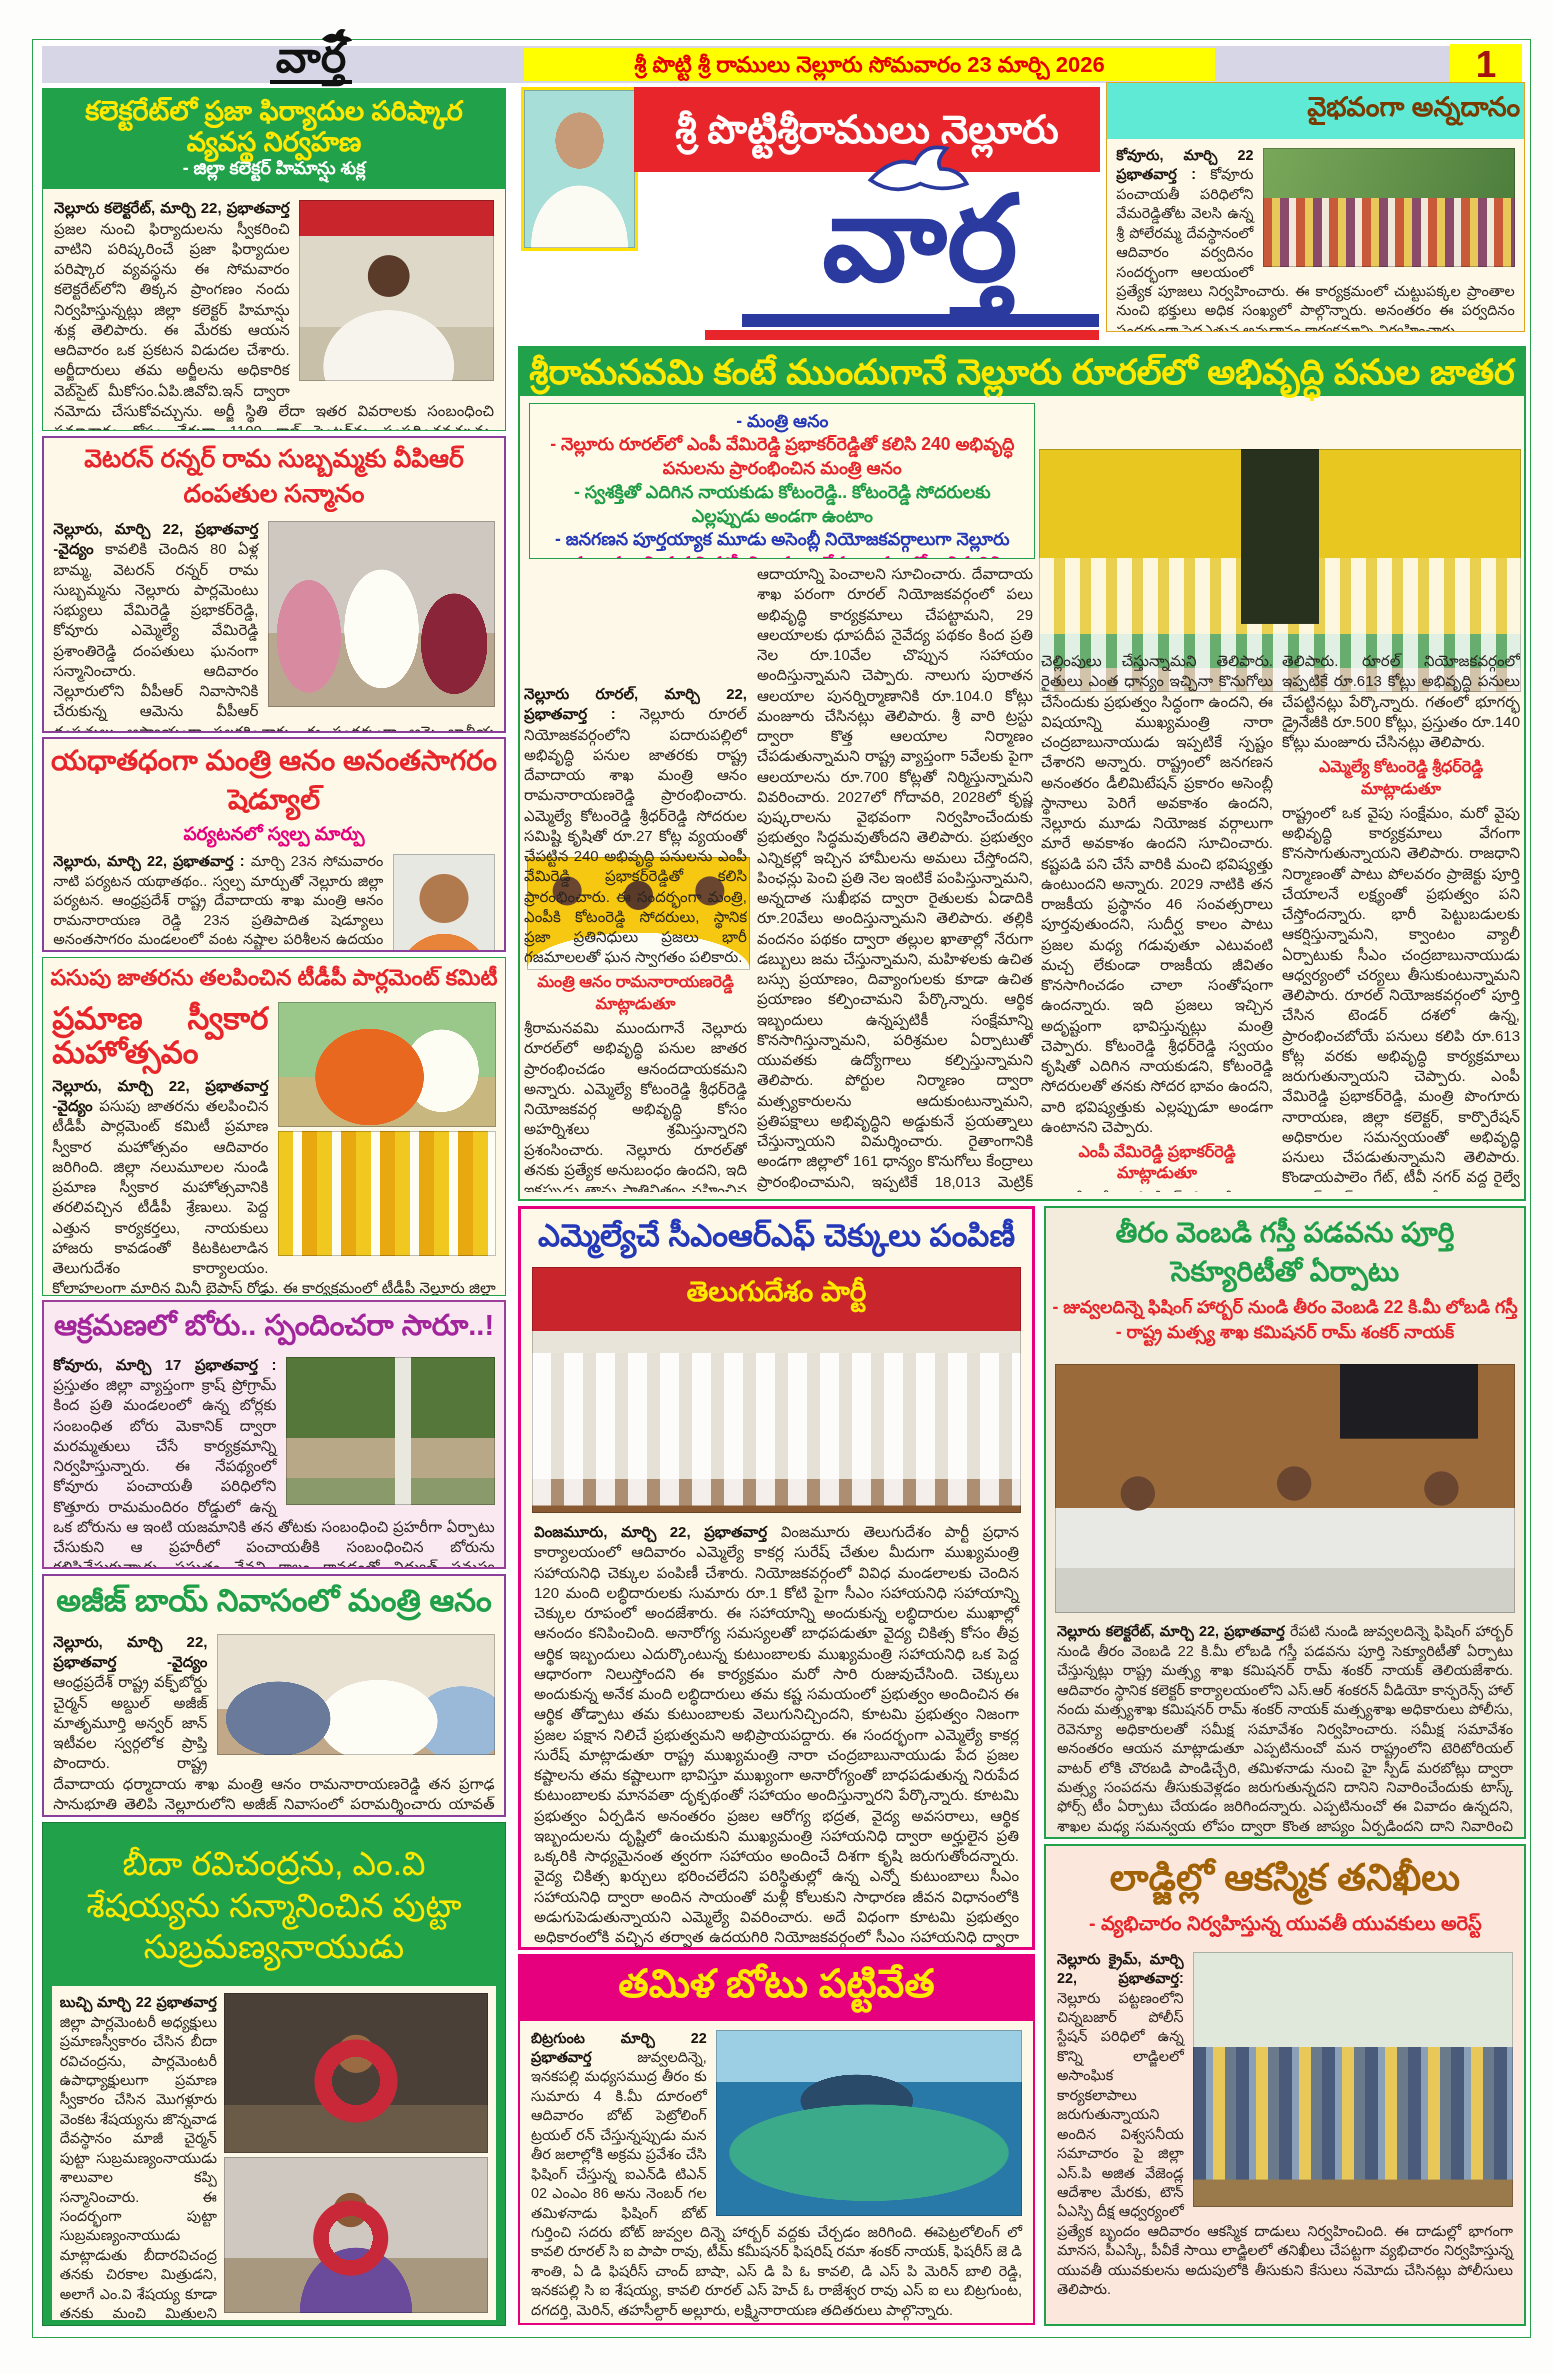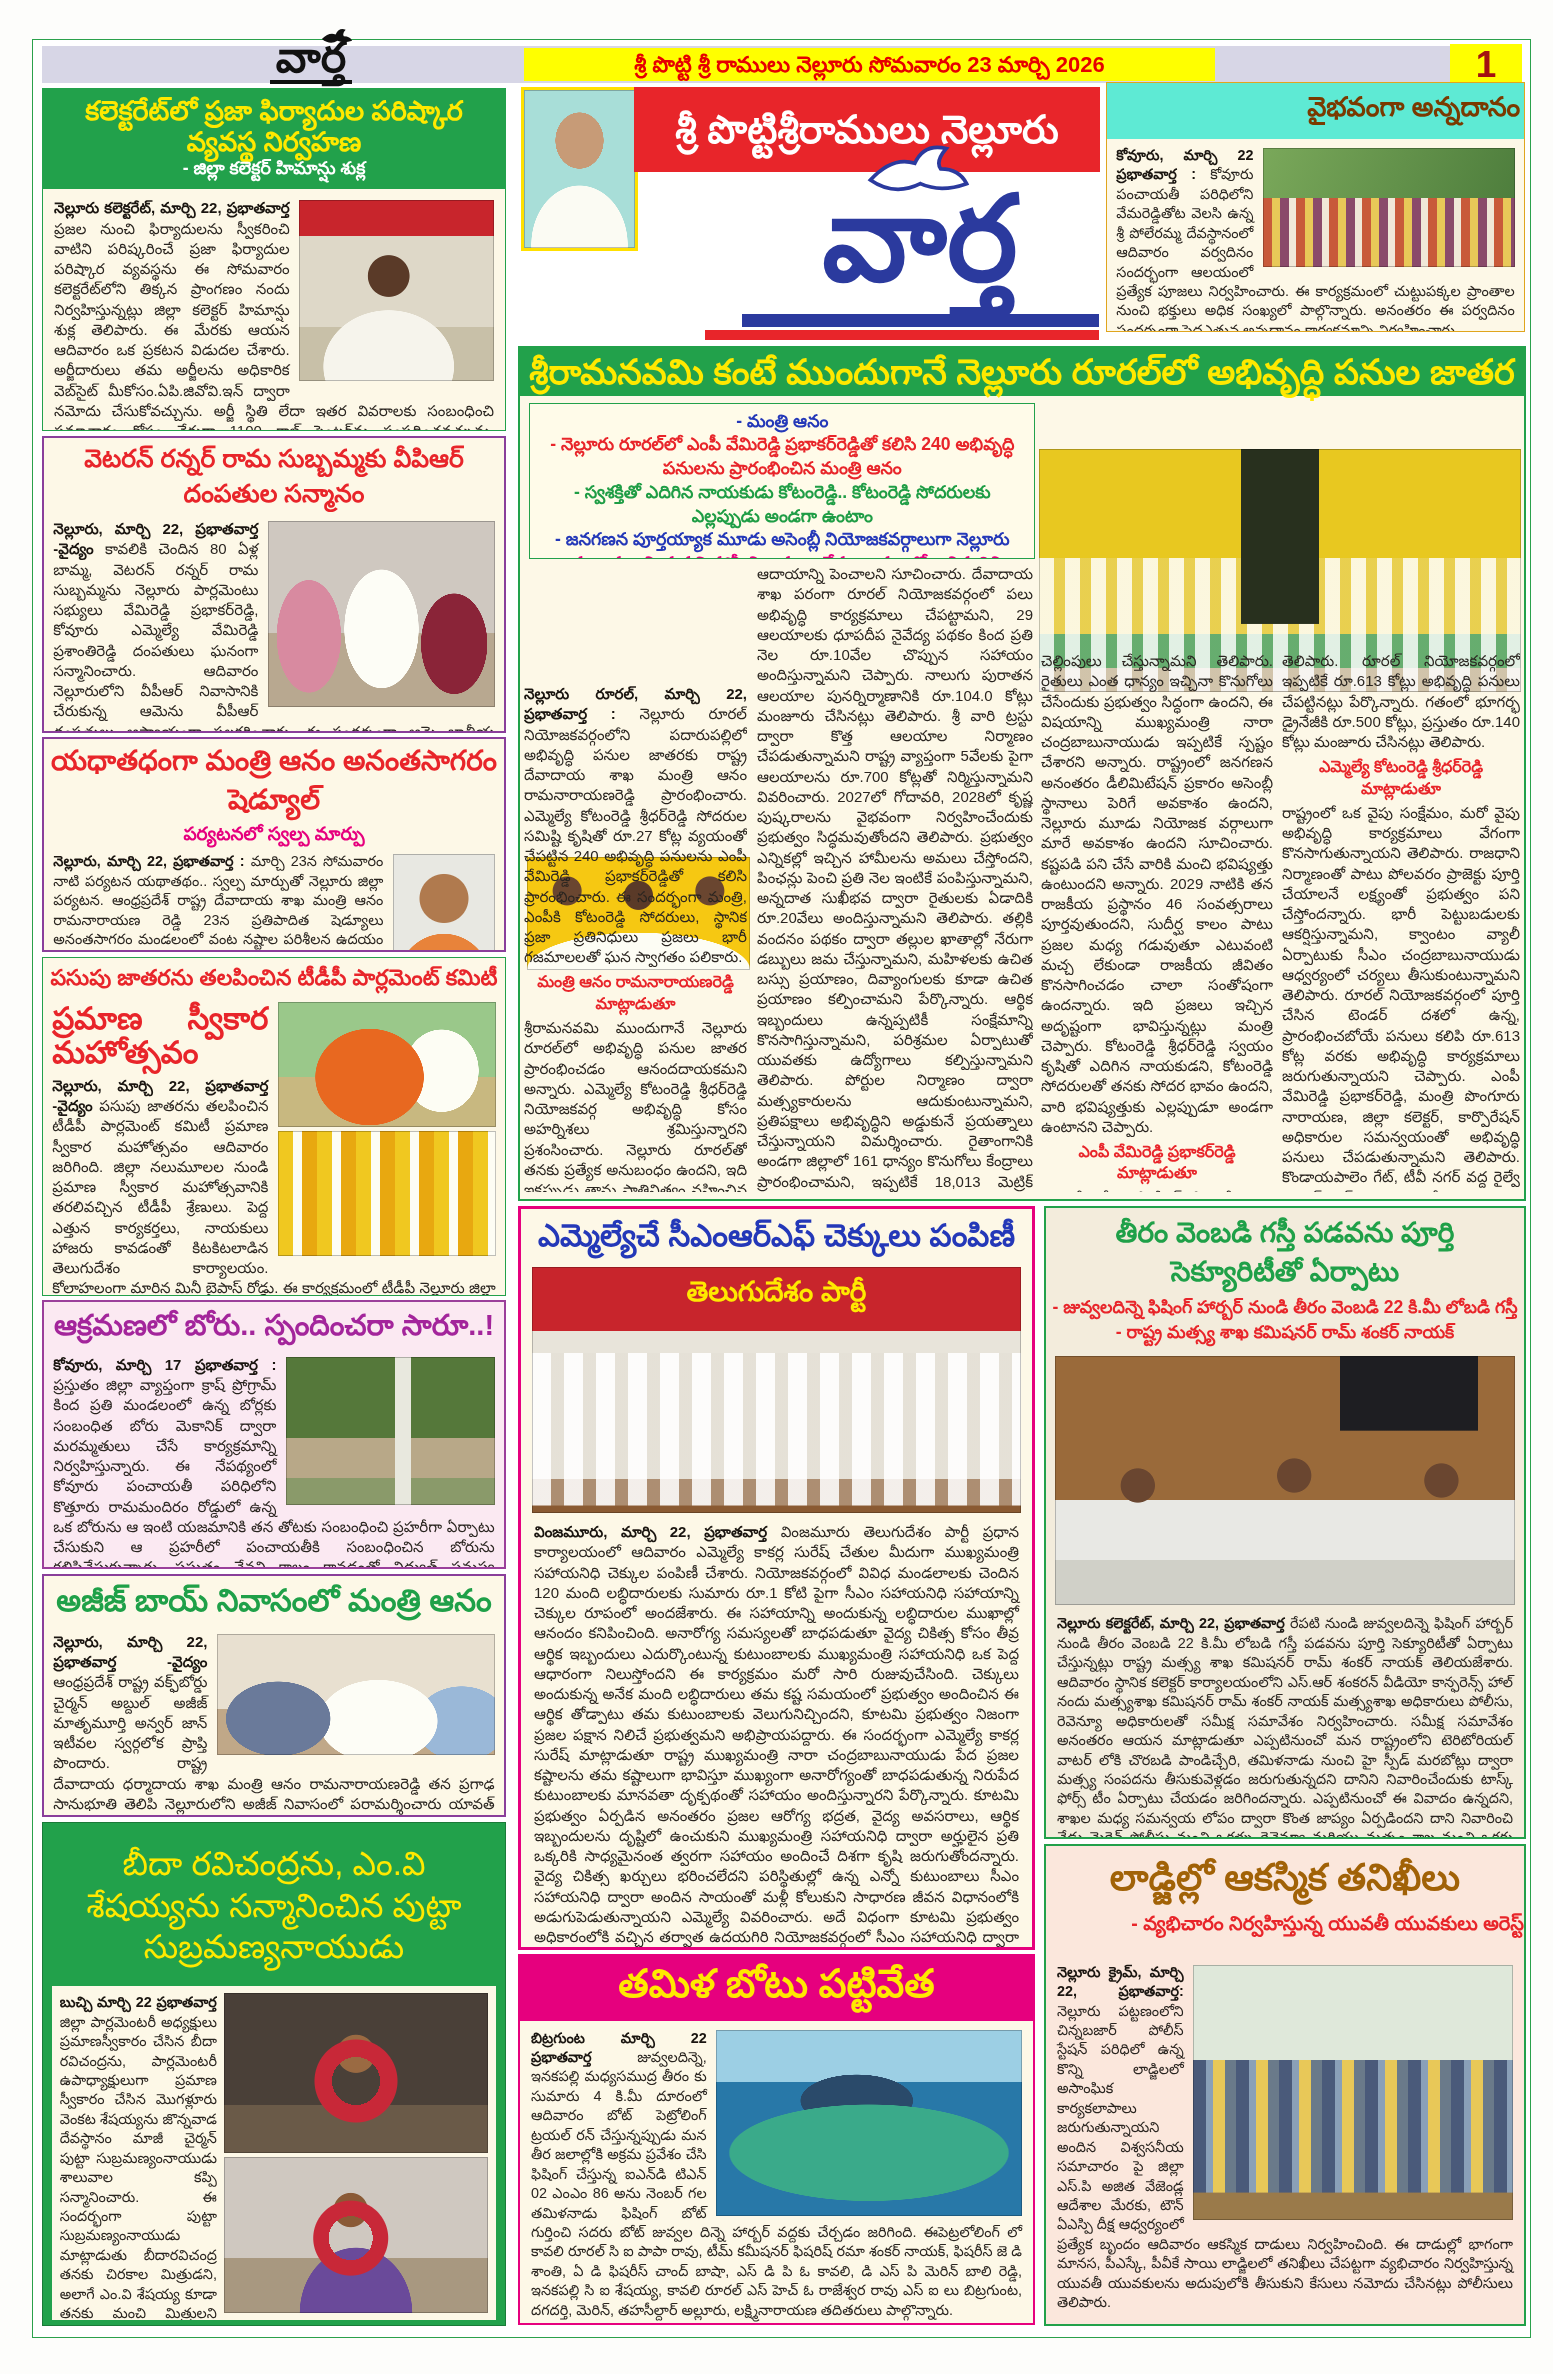--- a/index.html
+++ b/index.html
@@ -283,31 +283,31 @@
       <div class="ph ph-boat fr" style="width:306px;height:186px;"></div>
       <b class="dl">బిట్రగుంట మార్చి 22 ప్రభాతవార్త</b>
       <span>జువ్వలదిన్నె, ఇనకపల్లి మధ్యసముద్ర తీరం కు సుమారు 4 కి.మీ దూరంలో ఆదివారం బోట్ పెట్రోలింగ్ ట్రయల్ రన్ చేస్తున్నప్పుడు మన తీర జలాల్లోకి అక్రమ ప్రవేశం చేసి ఫిషింగ్ చేస్తున్న ఐఎన్‌డి టిఎన్ 02 ఎంఎం 86 అను నెంబర్ గల</span>
       <span>తమిళనాడు ఫిషింగ్ బోట్ గుర్తించి సదరు బోట్ జువ్వల దిన్నె హార్బర్ వద్దకు చేర్చడం జరిగింది. ఈపెట్రలోలింగ్ లో కావలి రూరల్ సి ఐ పాపా రావు, టీమ్ కమీషనర్ ఫిషరిష్ రమా శంకర్ నాయక్, ఫిషరీస్ జె డి శాంతి, ఏ డి ఫిషరీస్ చాంద్ బాషా, ఎస్ డి పి ఓ కావలి, డి ఎస్ పి మెరిన్ బాలి రెడ్డి, ఇనకపల్లి సి ఐ శేషయ్య, కావలి రూరల్ ఎస్ హెచ్ ఓ రాజేశ్వర రావు ఎస్ ఐ లు బిట్రగుంట, దగదర్తి, మెరిన్, తహసీల్దార్ అల్లూరు, లక్ష్మినారాయణ తదితరులు పాల్గొన్నారు.</span>
     </div>
   </div>
 
   <div class="box" style="left:1044px;top:1206px;width:482px;height:633px;border:2.8px solid #22a14b;background:#f3ecdc;">
     <div style="color:#1fa048;font-weight:bold;font-size:28px;text-align:center;padding:9.3px 5.6px 1.9px;">తీరం వెంబడి గస్తీ పడవను పూర్తి సెక్యూరిటీతో ఏర్పాటు</div>
     <div style="color:#e8252a;font-weight:bold;font-size:17.6px;text-align:center;">- జువ్వలదిన్నె ఫిషింగ్ హార్బర్ నుండి తీరం వెంబడి 22 కి.మీ లోబడి గస్తీ</div>
-    <div style="color:#e8252a;font-weight:bold;font-size:17.6px;text-align:center;margin-bottom:9px;">- రాష్ట్ర మత్స్య శాఖ కమిషనర్ రామ్ శంకర్ నాయక్</div>
+    <div style="color:#e8252a;font-weight:bold;font-size:17.6px;text-align:center;margin-bottom:17px;">- రాష్ట్ర మత్స్య శాఖ కమిషనర్ రామ్ శంకర్ నాయక్</div>
     <div class="ph ph-meeting" style="margin:0 9.3px;height:249px;"></div>
     <div class="art-body" style="padding:9.3px 11px;height:250px;font-size:14.4px;">
       <b class="dl">నెల్లూరు కలెక్టరేట్, మార్చి 22, ప్రభాతవార్త</b>
       <span>రేపటి నుండి జువ్వలదిన్నె ఫిషింగ్ హార్బర్ నుండి తీరం వెంబడి 22 కి.మీ లోబడి గస్తీ పడవను పూర్తి సెక్యూరిటీతో ఏర్పాటు చేస్తున్నట్లు రాష్ట్ర మత్స్య శాఖ కమిషనర్ రామ్ శంకర్ నాయక్ తెలియజేశారు. ఆదివారం స్థానిక కలెక్టర్ కార్యాలయంలోని ఎస్.ఆర్ శంకరన్ వీడియో కాన్ఫరెన్స్ హాల్ నందు మత్స్యశాఖ కమిషనర్ రామ్ శంకర్ నాయక్ మత్స్యశాఖ అధికారులు పోలీసు, రెవెన్యూ అధికారులతో సమీక్ష సమావేశం నిర్వహించారు. సమీక్ష సమావేశం అనంతరం ఆయన మాట్లాడుతూ ఎప్పటినుంచో మన రాష్ట్రంలోని టెరిటోరియల్ వాటర్ లోకి చొరబడి పాండిచ్చేరి, తమిళనాడు నుంచి హై స్పీడ్ మరబోట్లు ద్వారా మత్స్య సంపదను తీసుకువెళ్లడం జరుగుతున్నదని దానిని నివారించేందుకు టాస్క్ ఫోర్స్ టీం ఏర్పాటు చేయడం జరిగిందన్నారు. ఎప్పటినుంచో ఈ వివాదం ఉన్నదని, శాఖల మధ్య సమన్వయ లోపం ద్వారా కొంత జాప్యం ఏర్పడిందని దాని నివారించి నేడు మెరైన్ పోలీసు నుంచి ఒకళ్ళు రెవెన్యూ మరియు మత్స్య శాఖ నుంచి ఒకరు అటవీ శాఖ నుంచి ఒకరు, స్థానిక ఫిషర్మెంట్ సొసైటీ నుంచి ఒకరితో వెరసి నలుగురితో టాస్క్ ఫోర్స్ టీమ్స్‌ను ఏర్పాటు చేయడం జరిగిందన్నారు. ఈ టాస్క్ ఫోర్స్ టీము రేపటి నుంచి పూర్తి రక్షణ వలయంలో తీరం వెంబడి గస్తీని ప్రారంభిస్తుందని ఆయన తెలిపారు. ప్రభుత్వ సంపదను పరిరక్షించుటలో భాగంగా తీరం నుంచి 22 కిలో మీటర్లు వరకు మన సముద్ర జలాలు ఉంటాయని దాని పరిధిలోపలనే శ్రీహరికోట నుంచి బాపట్ల వరకు నిరంతరం గస్తీని ఏర్పాటు చేస్తున్నట్లు ఆయన తెలిపారు. ఈ కార్యక్రమంలో ఎస్పీ అజిత వేజెండ్ల, జాయింట్ కలెక్టర్ మొగిలి వెంకటేశ్వర్లు, మత్స్యశాఖ జేడీ శాంతి, వివిధ శాఖల అధికారులు తదితరులు పాల్గొన్నారు.</span>
     </div>
   </div>
 
   <div class="box" style="left:1044px;top:1844px;width:482px;height:482px;border:2.8px solid #22a14b;background:#fbe7dc;">
     <div style="color:#a16207;font-weight:bold;font-size:37px;text-align:center;padding:11px 5.6px 3.7px;">లాడ్జిల్లో ఆకస్మిక తనిఖీలు</div>
-    <div style="color:#e8252a;font-weight:bold;font-size:19.5px;text-align:right;margin-bottom:24px;">- వ్యభిచారం నిర్వహిస్తున్న యువతీ యువకులు అరెస్ట్</div>
+    <div style="color:#e8252a;font-weight:bold;font-size:19.5px;text-align:left;margin-bottom:11px;padding-left:43px;">- వ్యభిచారం నిర్వహిస్తున్న యువతీ యువకులు అరెస్ట్</div>
     <div class="art-body" style="padding:0 11px;font-size:14.4px;">
       <div class="ph ph-lodge fr" style="width:320px;height:255px;"></div>
       <b class="dl">నెల్లూరు క్రైమ్, మార్చి 22, ప్రభాతవార్త:</b>
       <span>నెల్లూరు పట్టణంలోని చిన్నబజార్ పోలీస్ స్టేషన్ పరిధిలో ఉన్న కొన్ని లాడ్జిలలో అసాంఘిక కార్యకలాపాలు జరుగుతున్నాయని అందిన విశ్వసనీయ సమాచారం పై</span>
       <span>జిల్లా ఎస్.పి అజిత వేజెండ్ల ఆదేశాల మేరకు, టౌన్ ఏఎస్పి దీక్ష ఆధ్వర్యంలో ప్రత్యేక బృందం ఆదివారం ఆకస్మిక దాడులు నిర్వహించింది. ఈ దాడుల్లో భాగంగా మానస, పీఎస్కే, పీవీకే సాయి లాడ్జిలలో తనిఖీలు చేపట్టగా వ్యభిచారం నిర్వహిస్తున్న యువతీ యువకులను అదుపులోకి తీసుకుని కేసులు నమోదు చేసినట్లు పోలీసులు తెలిపారు.</span>
     </div>
   </div>
 
 </div>
 

